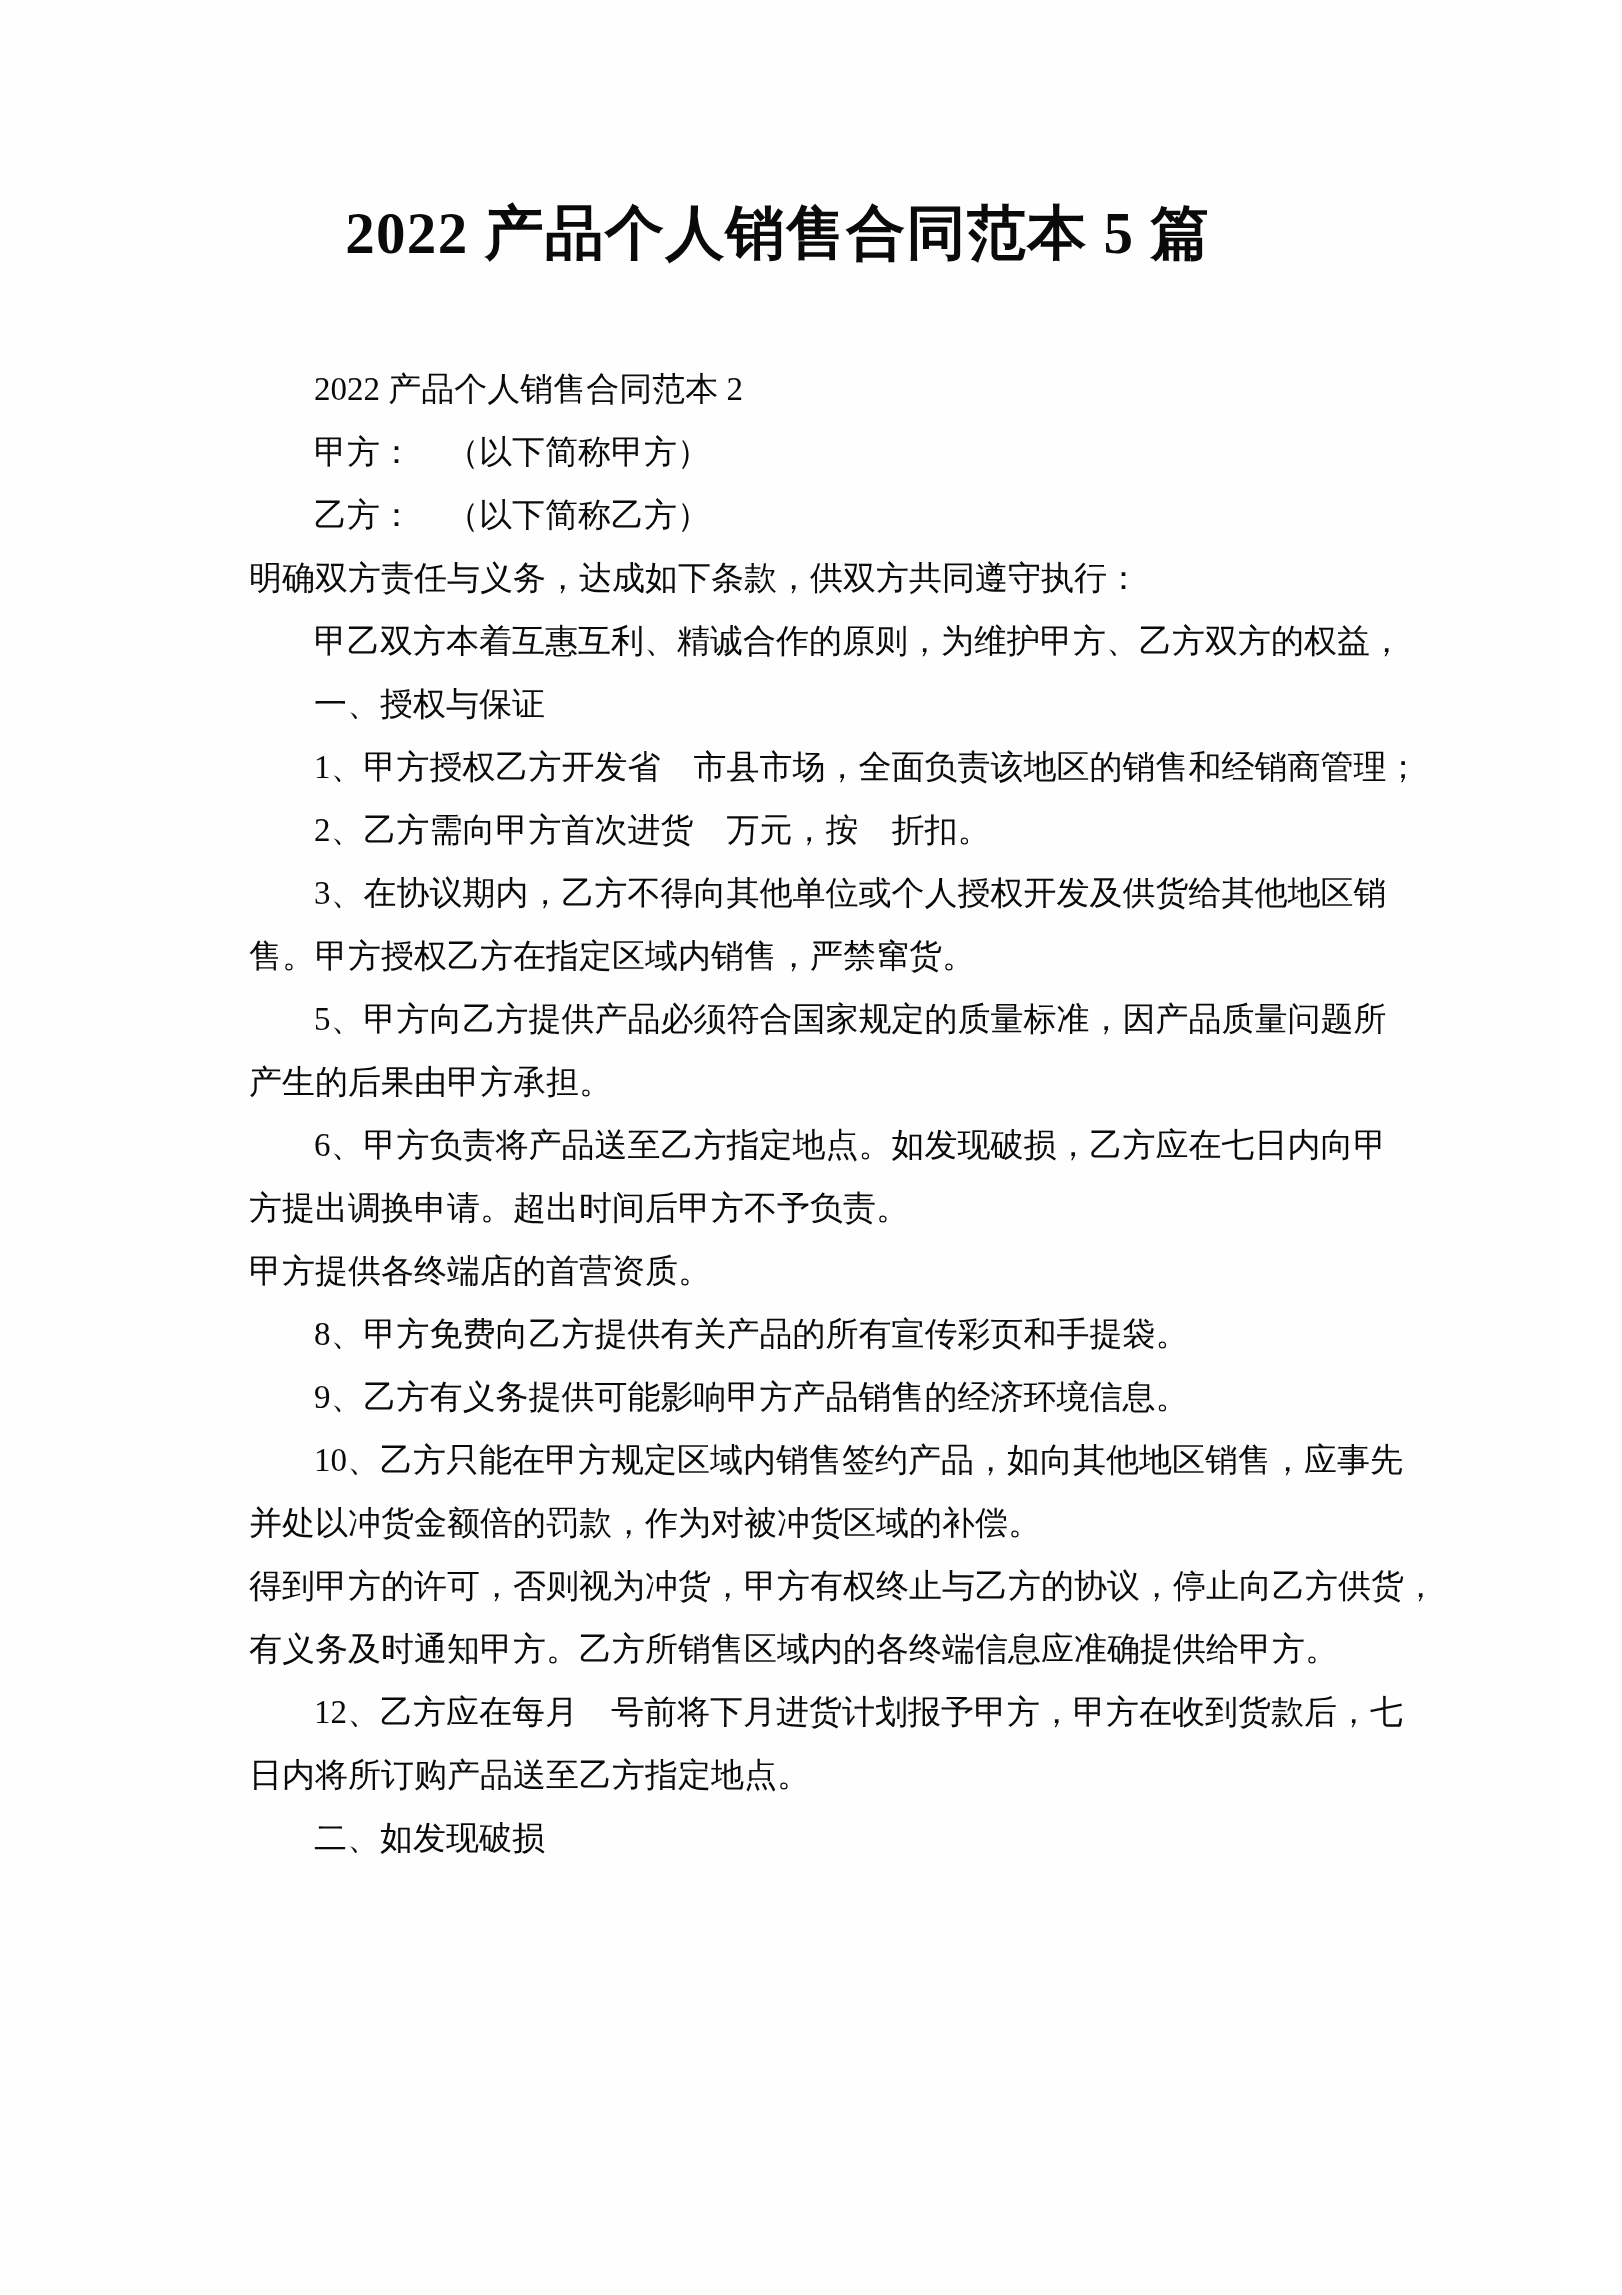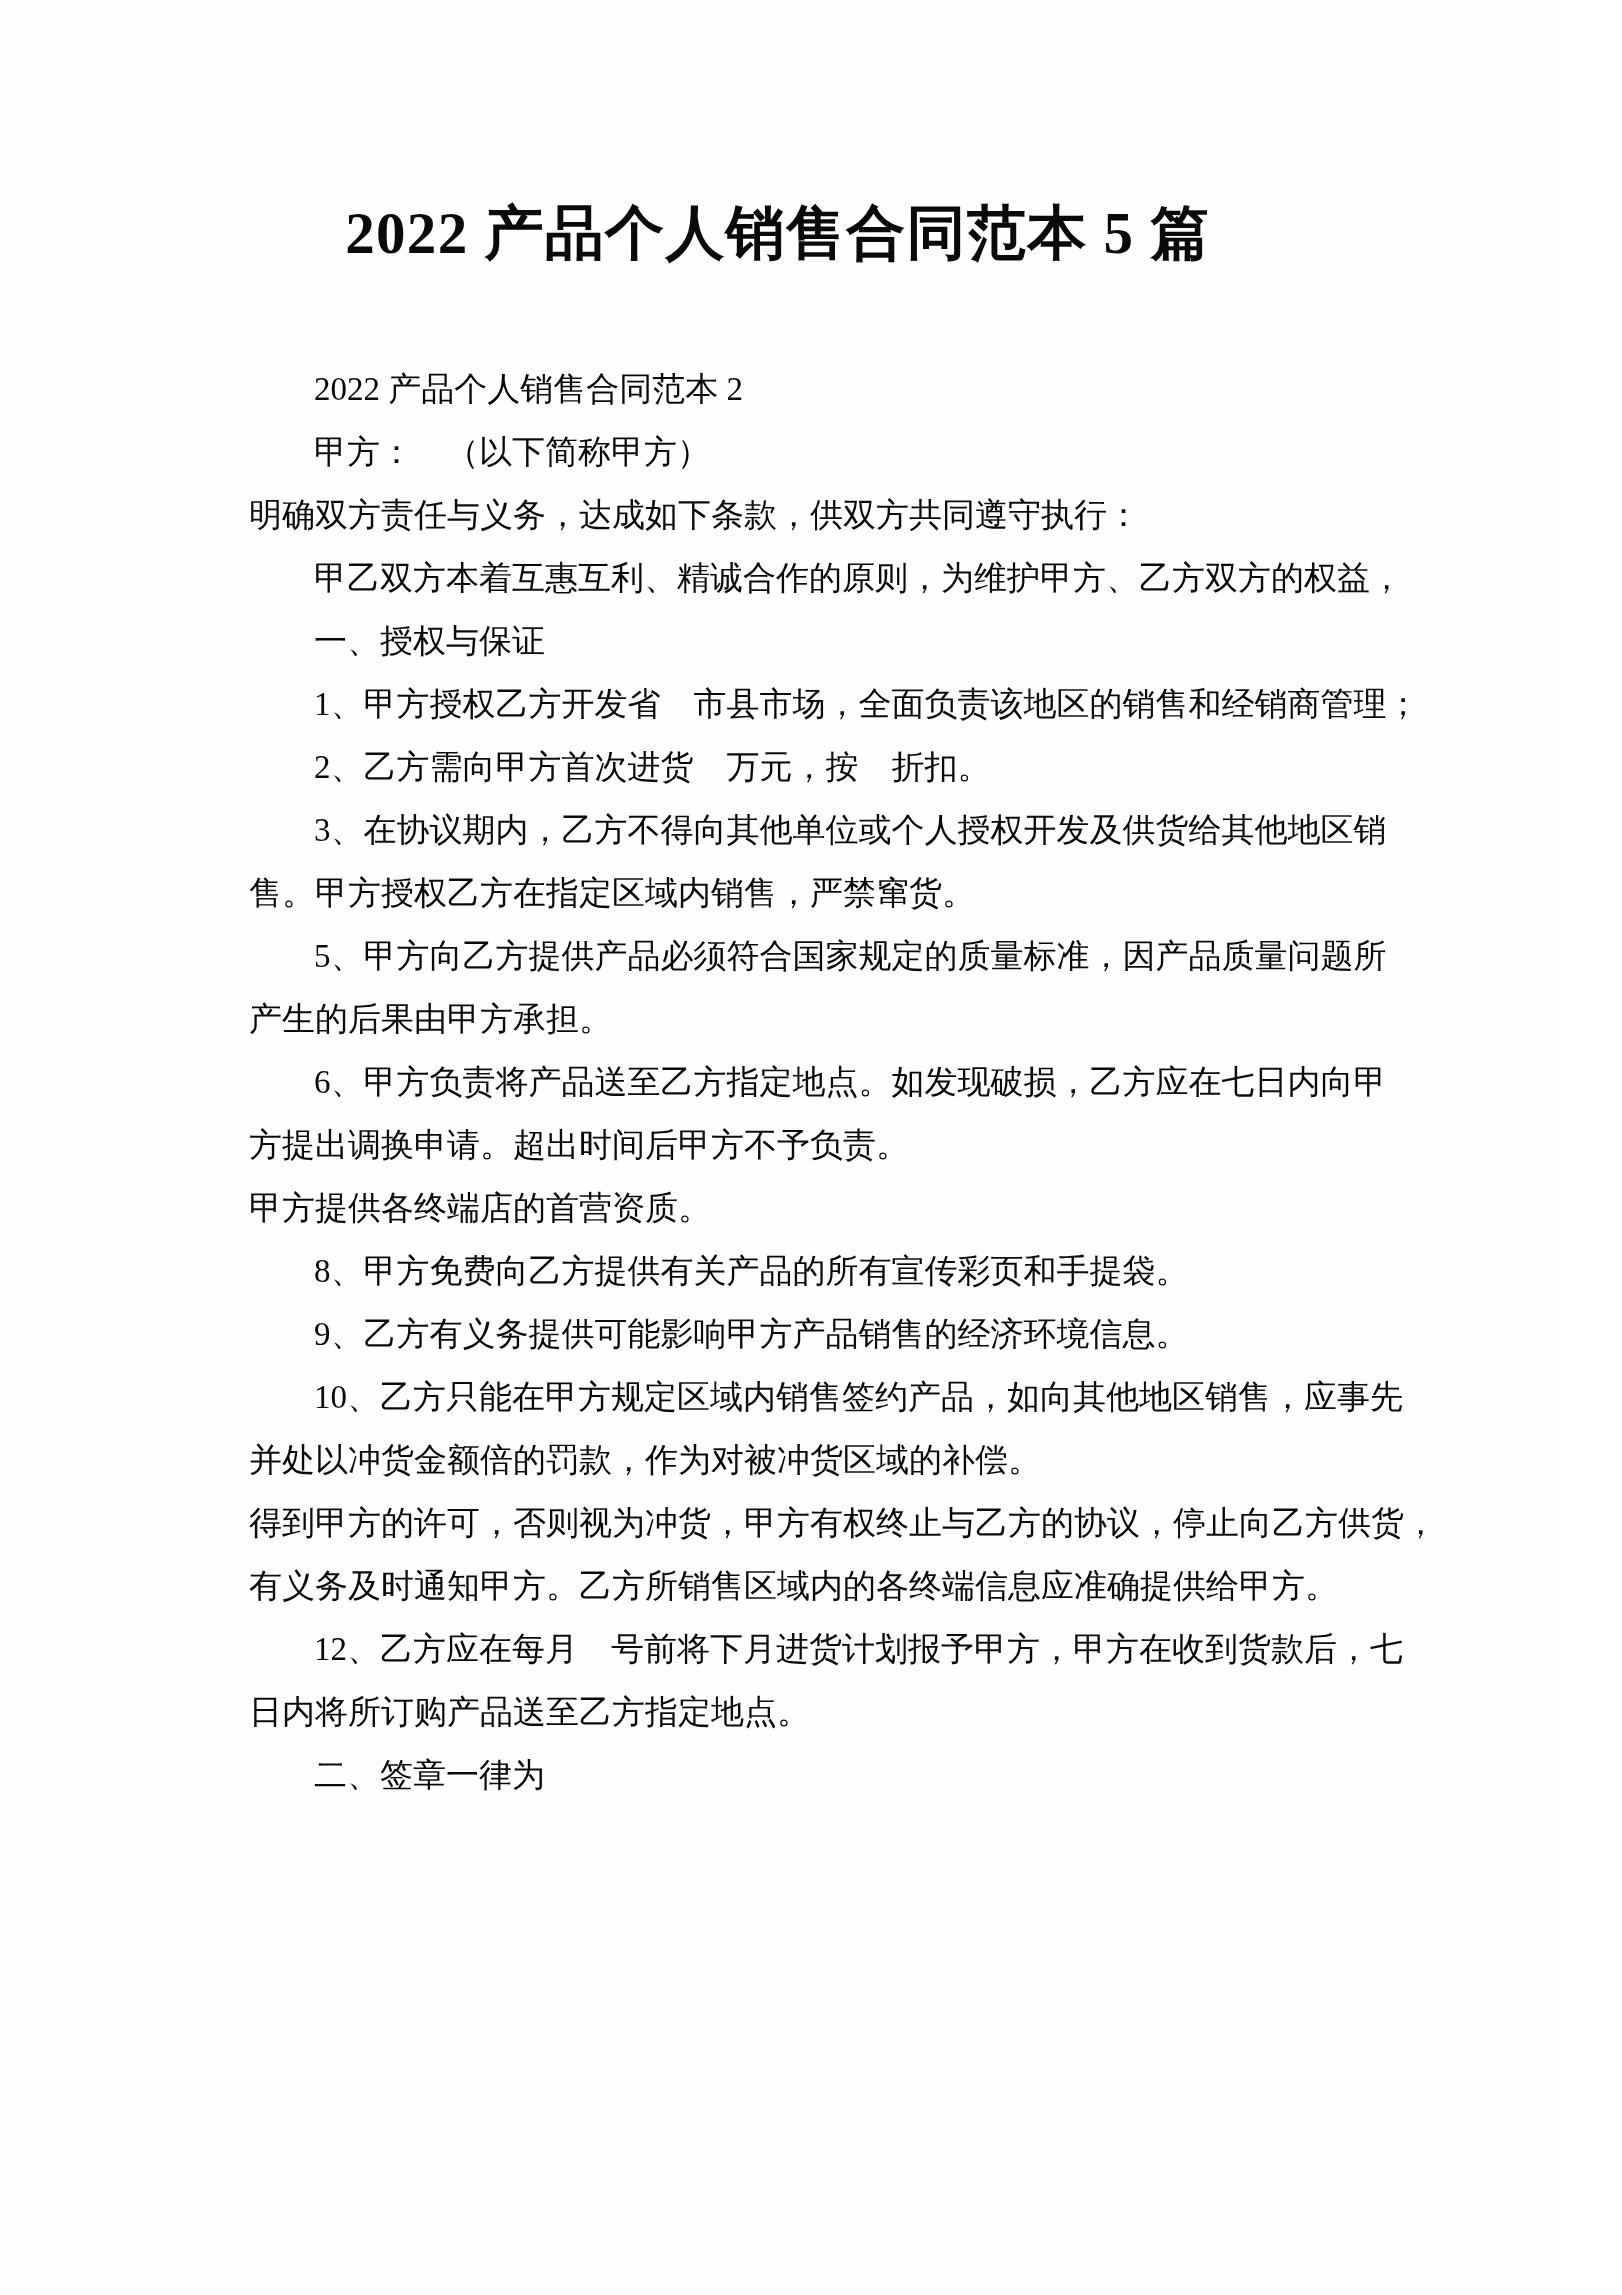--- a/index.html
+++ b/index.html
@@ -46,36 +46,37 @@
   }
 </style>
 </head>
 <body>
 
 <div class="page">
   <h1 class="doc-title">2022 产品个人销售合同范本 5 篇</h1>
   <div class="doc-body">
       <div class="line indent">2022 产品个人销售合同范本 2</div>
       <div class="line indent">甲方：　（以下简称甲方）</div>
+      <div class="line indent">乙方：　（以下简称乙方）</div>
       <div class="line">明确双方责任与义务，达成如下条款，供双方共同遵守执行：</div>
       <div class="line indent fill">甲乙双方本着互惠互利、精诚合作的原则，为维护甲方、乙方双方的权益，</div>
       <div class="line indent">一、授权与保证</div>
       <div class="line indent fill">1、甲方授权乙方开发省　市县市场，全面负责该地区的销售和经销商管理；</div>
       <div class="line indent">2、乙方需向甲方首次进货　万元，按　折扣。</div>
       <div class="line indent fill">3、在协议期内，乙方不得向其他单位或个人授权开发及供货给其他地区销</div>
       <div class="line">售。甲方授权乙方在指定区域内销售，严禁窜货。</div>
       <div class="line indent fill">5、甲方向乙方提供产品必须符合国家规定的质量标准，因产品质量问题所</div>
       <div class="line">产生的后果由甲方承担。</div>
       <div class="line indent fill">6、甲方负责将产品送至乙方指定地点。如发现破损，乙方应在七日内向甲</div>
       <div class="line">方提出调换申请。超出时间后甲方不予负责。</div>
       <div class="line">甲方提供各终端店的首营资质。</div>
       <div class="line indent">8、甲方免费向乙方提供有关产品的所有宣传彩页和手提袋。</div>
       <div class="line indent">9、乙方有义务提供可能影响甲方产品销售的经济环境信息。</div>
       <div class="line indent fill">10、乙方只能在甲方规定区域内销售签约产品，如向其他地区销售，应事先</div>
       <div class="line">并处以冲货金额倍的罚款，作为对被冲货区域的补偿。</div>
       <div class="line fill">得到甲方的许可，否则视为冲货，甲方有权终止与乙方的协议，停止向乙方供货，</div>
       <div class="line">有义务及时通知甲方。乙方所销售区域内的各终端信息应准确提供给甲方。</div>
       <div class="line indent fill">12、乙方应在每月　号前将下月进货计划报予甲方，甲方在收到货款后，七</div>
       <div class="line">日内将所订购产品送至乙方指定地点。</div>
-      <div class="line indent">二、签章一律为</div>
+      <div class="line indent">二、如发现破损</div>
     </div>
 </div>
 
 
 </body></html>

